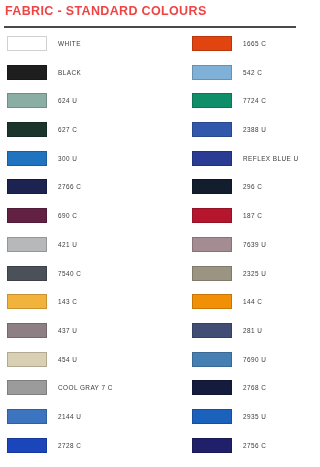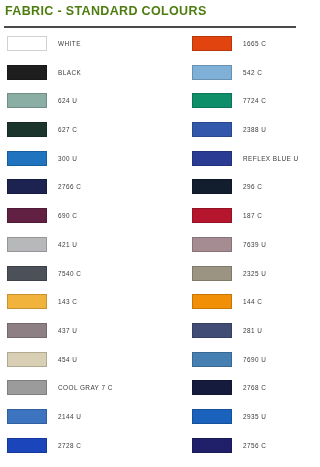--- a/index.html
+++ b/index.html
@@ -19,21 +19,21 @@
     height: 467px;
     box-sizing: border-box;
   }
   .page-title {
     position: absolute;
     left: 5px;
     top: 4px;
     font-size: 12.5px;
     font-weight: bold;
     letter-spacing: 0.35px;
-    color: #4d7c0f;
+    color: #ef4444;
     white-space: nowrap;
   }
   .title-rule {
     position: absolute;
     left: 4px;
     top: 26px;
     width: 292px;
     height: 2px;
     background: #4a4a4a;
   }

